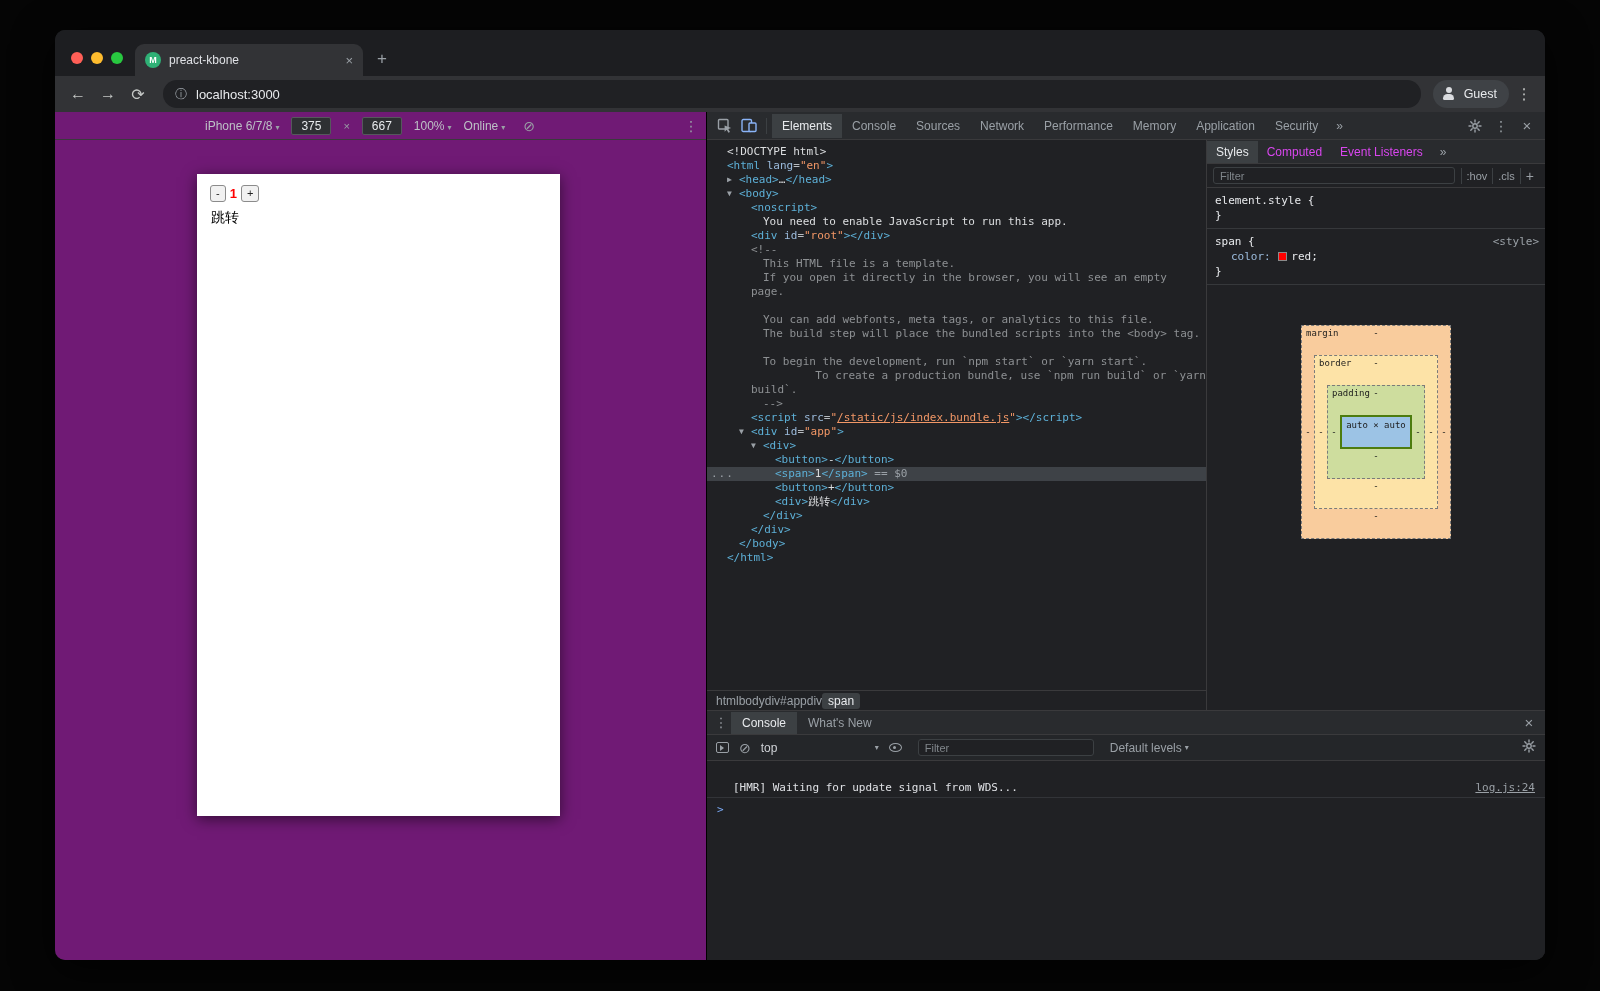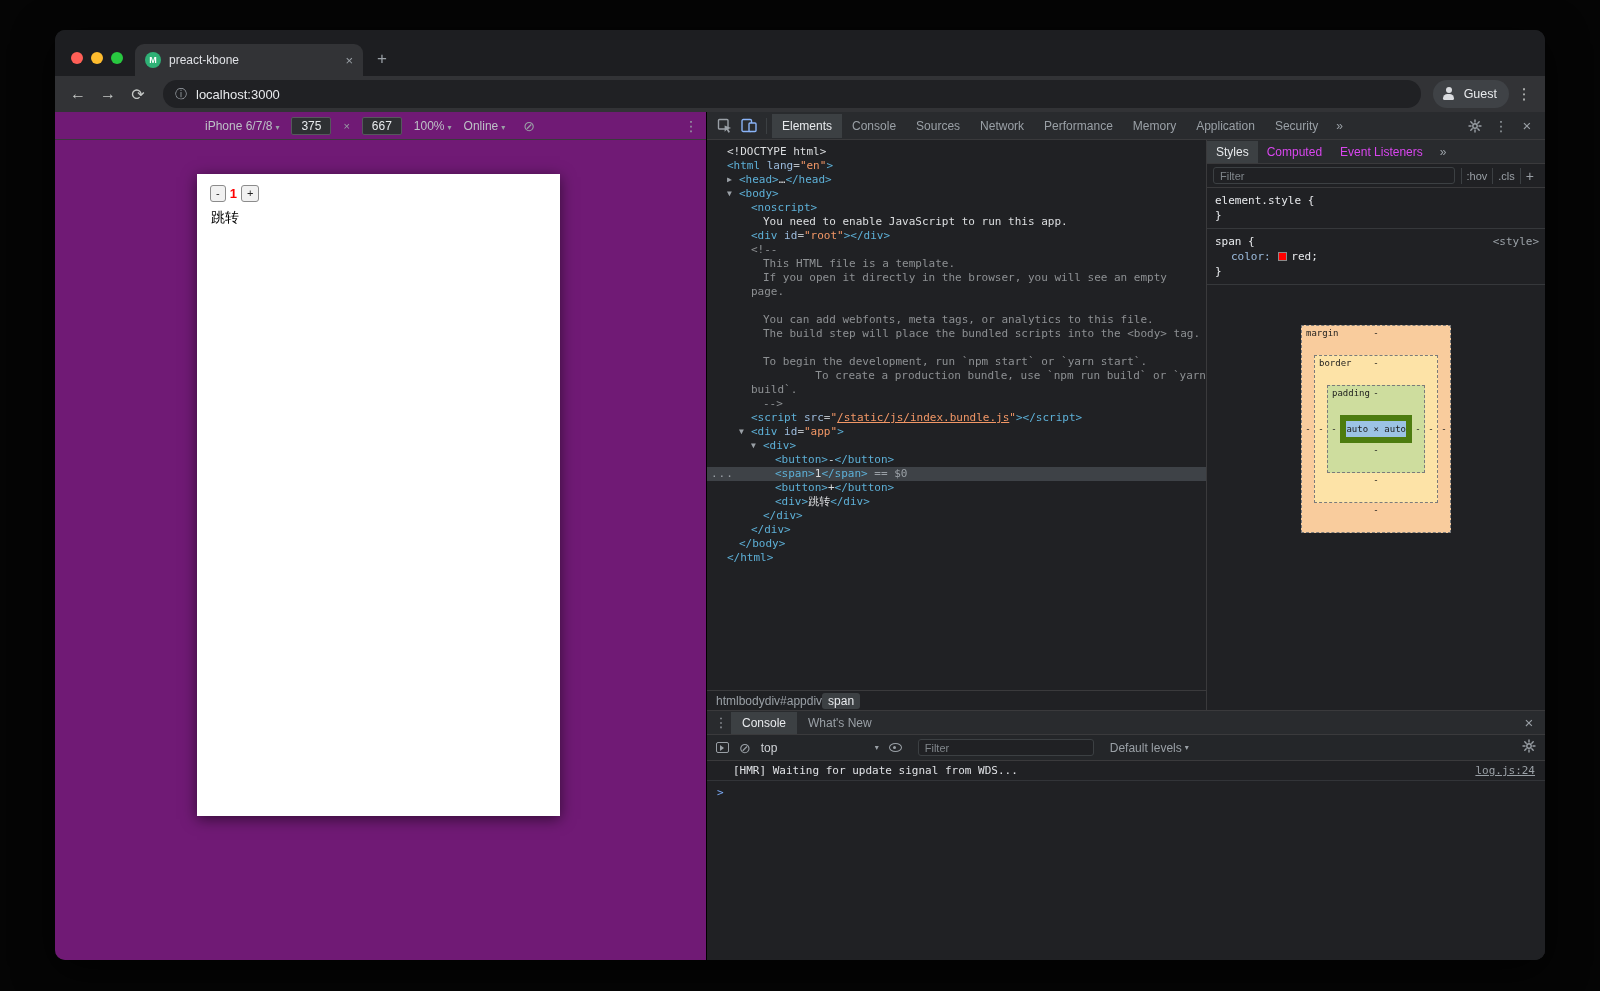--- a/index.html
+++ b/index.html
@@ -141,22 +141,22 @@
   .bm-wrap{ padding-top:40px; }
   .bm{ border:1px dashed #7b7b7b; font-family:"DejaVu Sans Mono",monospace; font-size:9px; color:#1c1c1c; }
   .bm-margin{ width:150px; margin:0 auto; background:#f9cc9d; }
   .bm-border{ flex:1; background:#fde3a7; }
   .bm-padding{ flex:1; background:#cedd9e; }
   .bm-top,.bm-bot{ position:relative; height:29px; line-height:15px; text-align:center; }
   .bm-label{ position:absolute; left:4px; top:0; }
   .bm-mid{ display:flex; align-items:center; }
   .bm-dash-side{ width:12px; text-align:center; flex:none; }
   .bm-content{
-    flex:1; height:28px; line-height:16px; text-align:right;
-    background:#9cc3e5; border:6px solid #4d7c0f; color:#1c1c1c;
+    flex:1; height:34px; line-height:16px; text-align:center;
+    background:#9cc3e5; border:2px solid #4d7c0f; color:#1c1c1c;
   }
 
   
   .drawer{ flex:1; border-top:1px solid #3a3a3c; background:#202124; display:flex; flex-direction:column; min-height:0; }
   .drawer-header{ height:24px; flex:none; background:#292b2e; border-bottom:1px solid #3a3a3c; display:flex; align-items:center; padding:0 4px; }
   .drawer-tab{ padding:4px 11px; color:#9aa0a6; font-size:12px; }
   .drawer-tab.sel{ background:#3c4043; color:#e8eaed; }
   .drawer-toolbar{
     height:26px; flex:none; border-bottom:1px solid #3a3a3c; background:#242629;
     display:flex; align-items:center; gap:10px; padding:0 9px; color:#9aa0a6; font-size:12px;
@@ -164,21 +164,21 @@
   .pane-ic{ width:13px; height:11px; border:1.3px solid #9aa0a6; border-radius:2px; position:relative; }
   .pane-ic::after{ content:""; position:absolute; left:3px; top:1.5px; border-left:4px solid #9aa0a6; border-top:3px solid transparent; border-bottom:3px solid transparent; }
   .ctx-dd{ width:118px; display:flex; align-items:center; justify-content:space-between; color:#cfd2d6; }
   .eye{ width:13px; height:9px; border:1.4px solid #9aa0a6; border-radius:50%; position:relative; }
   .eye::after{ content:""; position:absolute; left:3.2px; top:1.8px; width:3px; height:3px; border-radius:50%; background:#9aa0a6; }
   .console-filter{ width:176px; flex:none; }
   .levels{ display:flex; align-items:center; }
   .drawer-gear{ margin-left:auto; }
   .log-row{
     flex:none; display:flex; align-items:center; border-bottom:1px solid #323438;
-    padding:3px 10px 3px 26px; font-family:"DejaVu Sans Mono",monospace; font-size:11px; color:#dfe1e5;
+    padding:3px 10px 3px 26px; font-family:"DejaVu Sans Mono",monospace; font-size:11px; color:#dfe1e5;margin-top:17px;
   }
   .log-link{ margin-left:auto; color:#9aa0a6; text-decoration:underline; }
   .prompt-row{ padding:5px 10px; font-family:"DejaVu Sans Mono",monospace; font-size:11px; color:#7cacf8; }
 </style>
 </head>
 <body>
 
 <div class="window">
 
   <div class="tabstrip">

